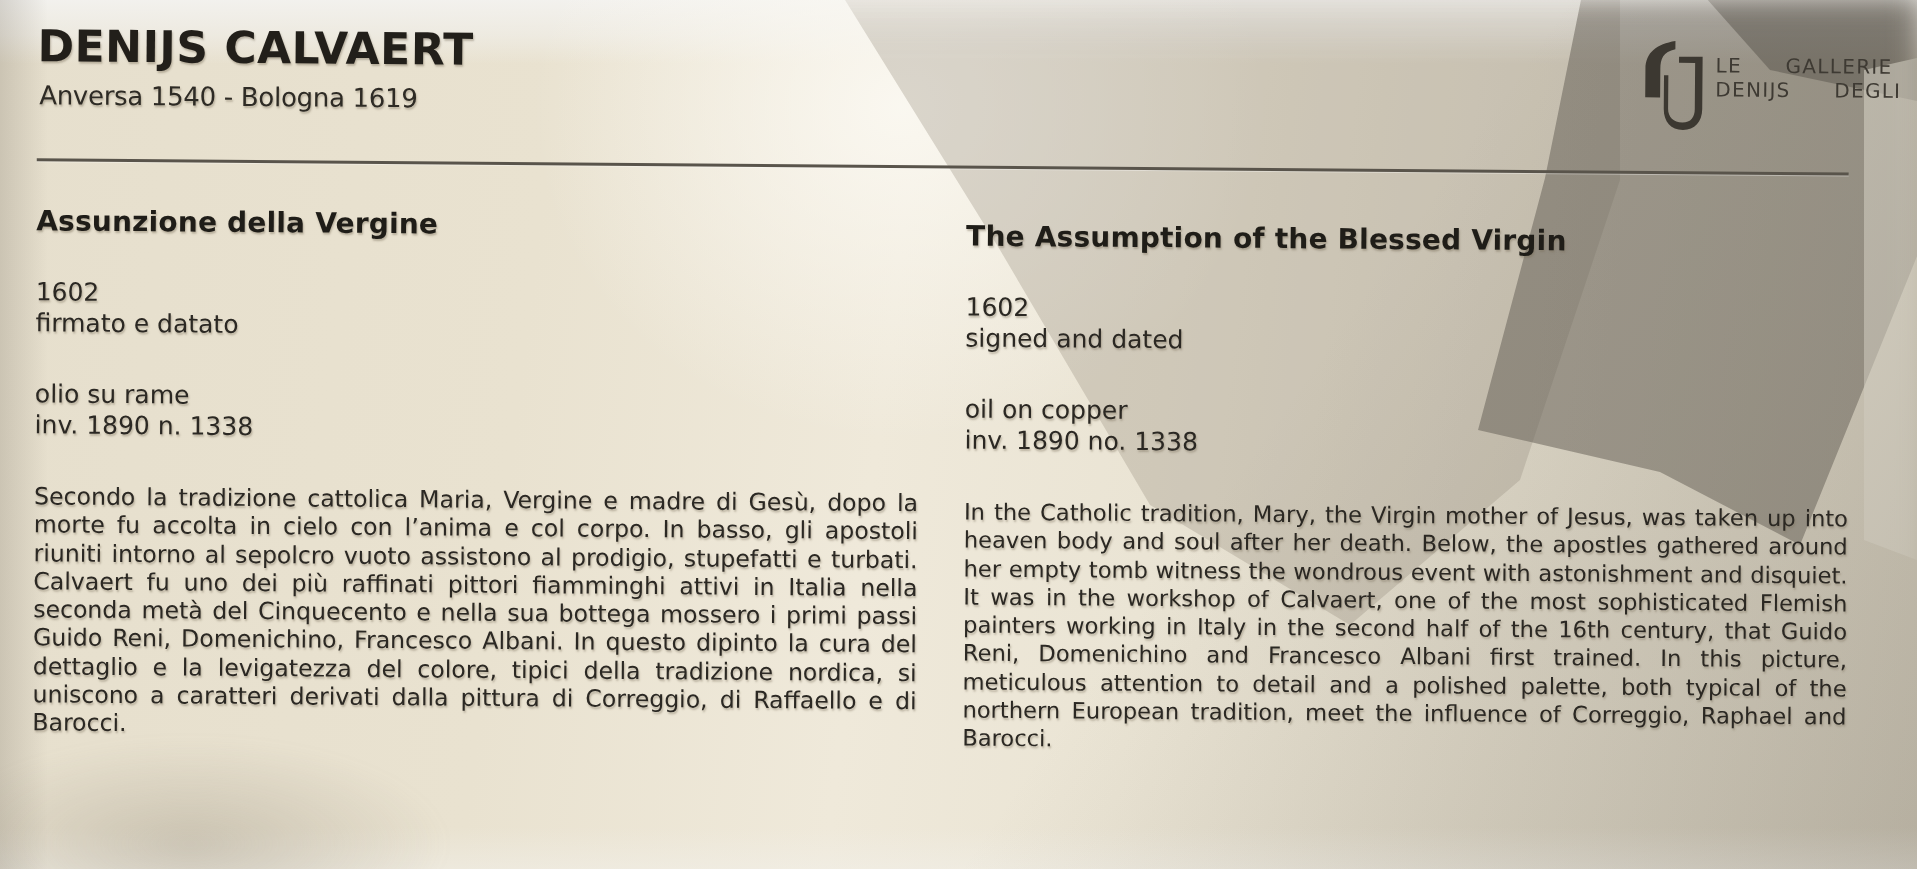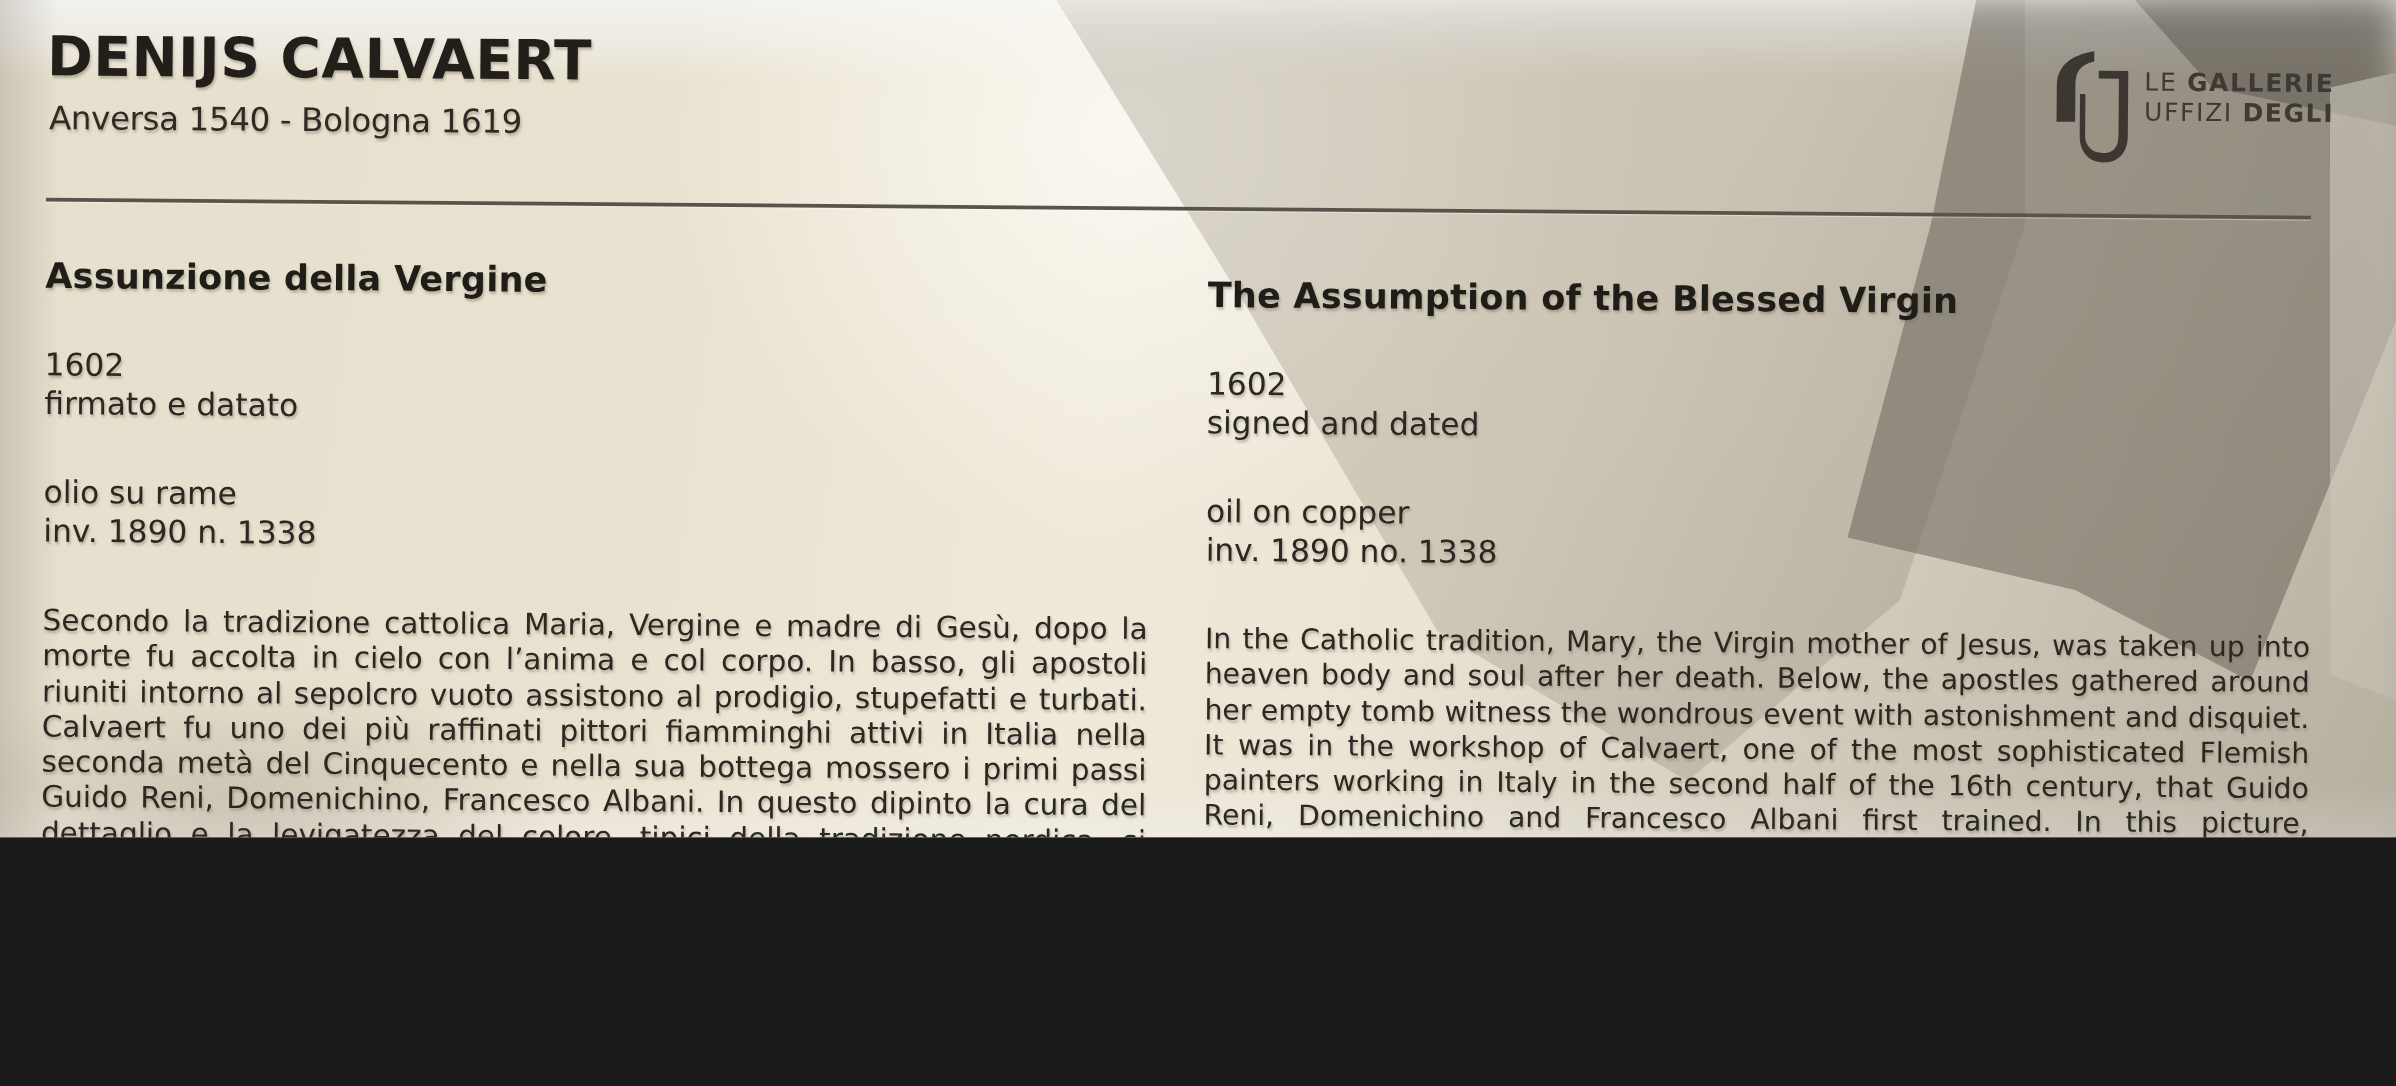--- a/index.html
+++ b/index.html
@@ -1,19 +1,19 @@
 <!DOCTYPE html>
 <html><head>
 <meta charset="utf-8">
 <style>
   html, body { margin: 0; padding: 0; background: #1a1a1a; }
   .photo {
     position: relative;
     width: 1917px;
-    height: 670px;
+    height: 869px;
     overflow: hidden;
     font-family: "DejaVu Sans", "Liberation Sans", sans-serif;
   }
   
   .bg-base {
     position: absolute; inset: 0;
     background: linear-gradient(97deg,
       #e6dfcd 0%, #e9e2d0 28%, #efe9da 46%,
       #eae4d4 60%, #ded8c8 78%, #d2ccbc 100%);
   }
@@ -88,21 +88,21 @@
     position: absolute; left: 40px; top: 80px;
     font-size: 26px; letter-spacing: -0.3px; color: #2e2b25;
   }
   .logo { position: absolute; left: 1636px; top: 14px; }
   .logo svg { display: block; }
   .wordmark {
     position: absolute; left: 1716px; top: 40px;
     font-size: 20px; line-height: 24px; letter-spacing: 1.3px;
     color: #3e3a33; text-shadow: none; white-space: nowrap;
   }
-  .wordmark .bold { font-weight: 700; }
+  .wordmark .bold { font-weight: 400; margin-left: 36px; }
   .rule {
     position: absolute; left: 38px; top: 158px;
     width: 1812px; height: 2.5px;
     background: #59544b;
     box-shadow: 0 1px 0 rgba(255,255,255,0.35);
   }
   .col { position: absolute; top: 0; height: 100%; }
   .col-it { left: 38px;  width: 884px; }
   .col-en { left: 968px; width: 884px; }
   .work-title {
@@ -150,21 +150,21 @@
     <div class="logo">
       <svg width="72" height="116" viewBox="0 0 116 152" aria-hidden="true">
         <g fill="#3c3831">
           <path d="M16,96 L16,50 C16,24 34,10 64,5 L64,18 C44,23 40,33 40,50 L40,96 Z"></path>
           <path d="M46,60 L53,60 L53,114 C53,127 62,136 76,136 C90,136 96,127 96,114 L96,40 L70,40 L70,30 L108,30 L108,114 C108,135 96,148 77,148 C58,148 46,135 46,114 Z"></path>
         </g>
       </svg>
     </div>
     <div class="wordmark">
       <div><span>LE </span><span class="bold">GALLERIE</span></div>
-      <div><span>UFFIZI </span><span class="bold">DEGLI</span></div>
+      <div><span>DENIJS </span><span class="bold">DEGLI</span></div>
     </div>
 
     <div class="rule"></div>
 
     <div class="col col-it">
       <div class="work-title">Assunzione della Vergine</div>
       <div class="meta meta-1">
         <div>1602</div>
         <div>firmato e datato</div>
       </div>

